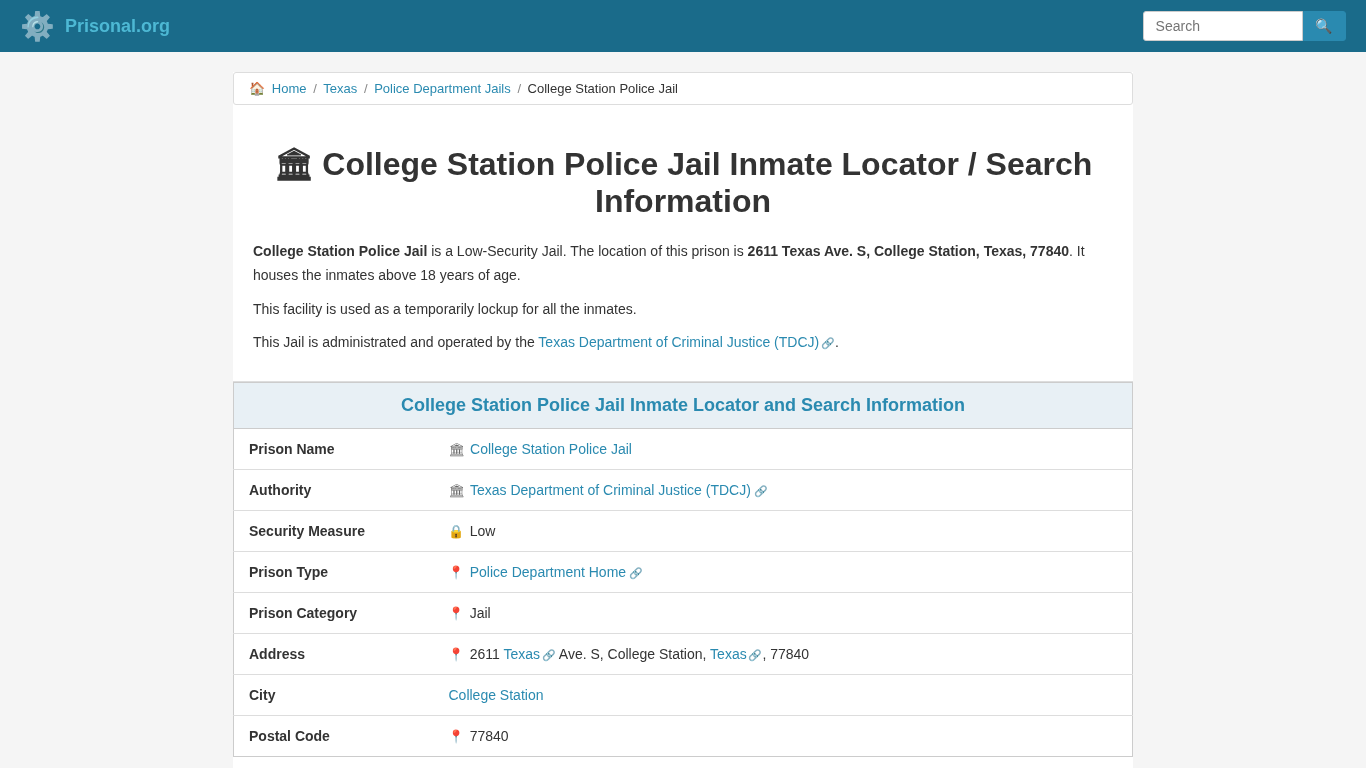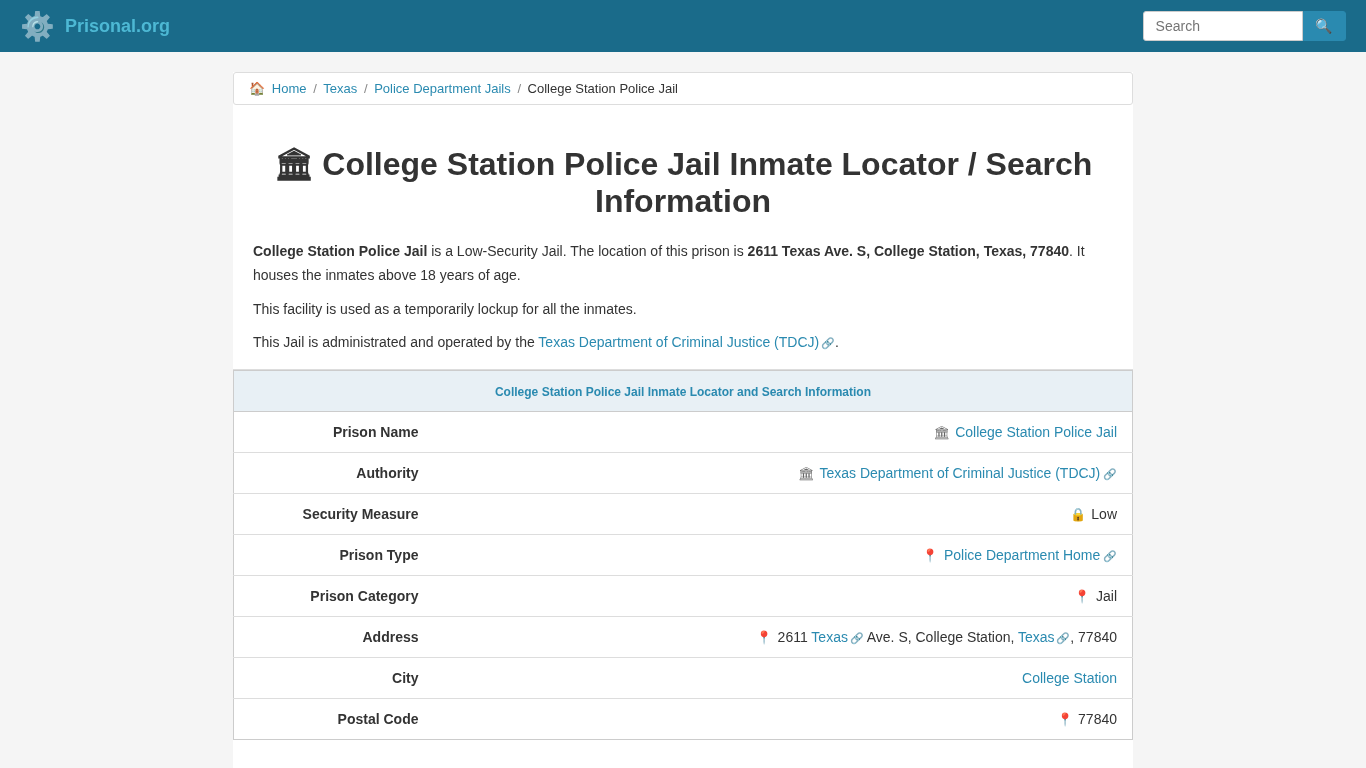--- a/index.html
+++ b/index.html
@@ -85,21 +85,21 @@
     }
     .page-title {
       font-size: 32px;
       font-weight: bold;
       color: #333;
     }
     .page-title-icon { margin-right: 8px; }
 
     
     .description {
-      padding: 10px 20px 4px;
+      padding: 10px 20px 16px;
       line-height: 1.7;
       color: #333;
     }
     .description p {
       margin-bottom: 10px;
     }
     .description a {
       color: #2a8ab0;
       text-decoration: none;
     }
@@ -109,39 +109,38 @@
       margin: 0 0 20px 0;
     }
     .info-section-header {
       background: #e8f0f5;
       border: 1px solid #ccc;
       padding: 12px;
       text-align: center;
     }
     .info-section-header-text {
       color: #2a8ab0;
-      font-size: 12px;
+      font-size: 18px;
       font-weight: bold;
     }
     .info-table {
       width: 100%;
       border-collapse: collapse;
       border: 1px solid #ccc;
       border-top: none;
     }
     .info-table tr {
       border-bottom: 1px solid #ddd;
     }
     .info-table tr:last-child {
       border-bottom: none;
     }
     .info-table td {
       padding: 12px 15px;
       vertical-align: middle;
-      text-align: right;
     }
     .info-table td:first-child {
       width: 200px;
       font-weight: bold;
       background: #fff;
       color: #333;
     }
     .info-table td:last-child {
       background: #fff;
     }

